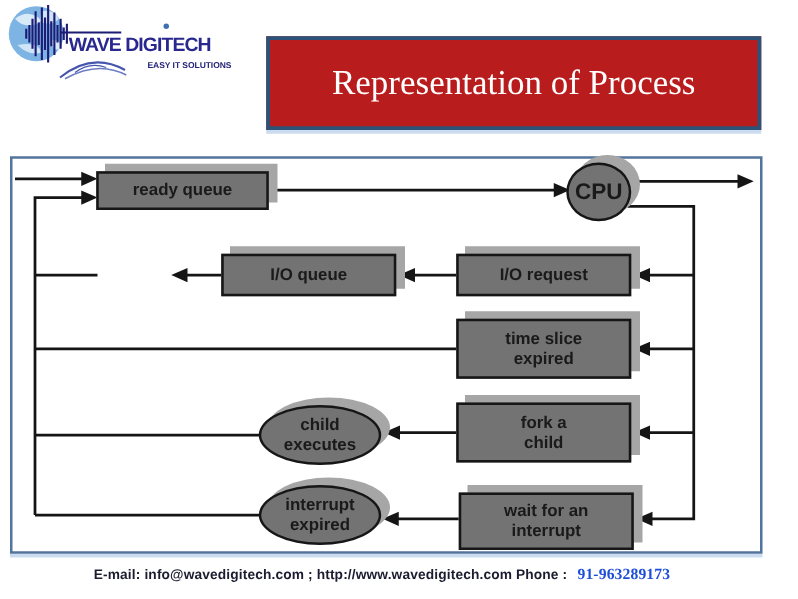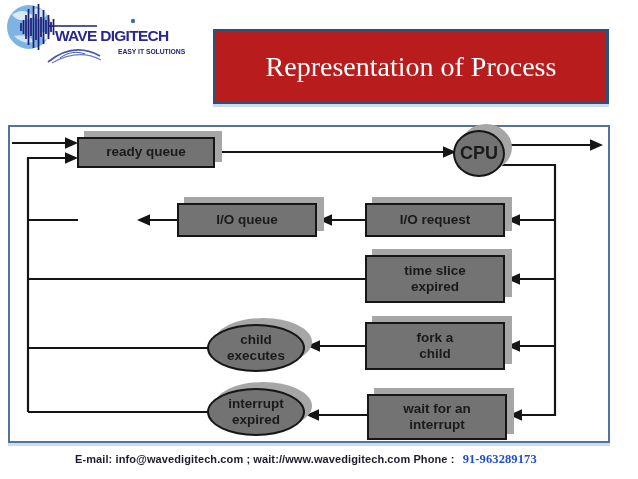--- a/index.html
+++ b/index.html
@@ -184,17 +184,17 @@
     <span>wait for an</span>
     <span>interrupt</span>
   </div>
 
   <div class="node ellipse" style="left:207px;top:388px;width:98px;height:48px;">
     <span>interrupt</span>
     <span>expired</span>
   </div>
 
   <div class="footer">
-    <span>E-mail: info@wavedigitech.com ; wait://www.wavedigitech.com Phone :</span>
+    <span>E-mail: info@wavedigitech.com ; http://www.wavedigitech.com Phone :</span>
     <span class="phone">91-963289173</span>
   </div>
 
 </div>
 
 </body></html>

